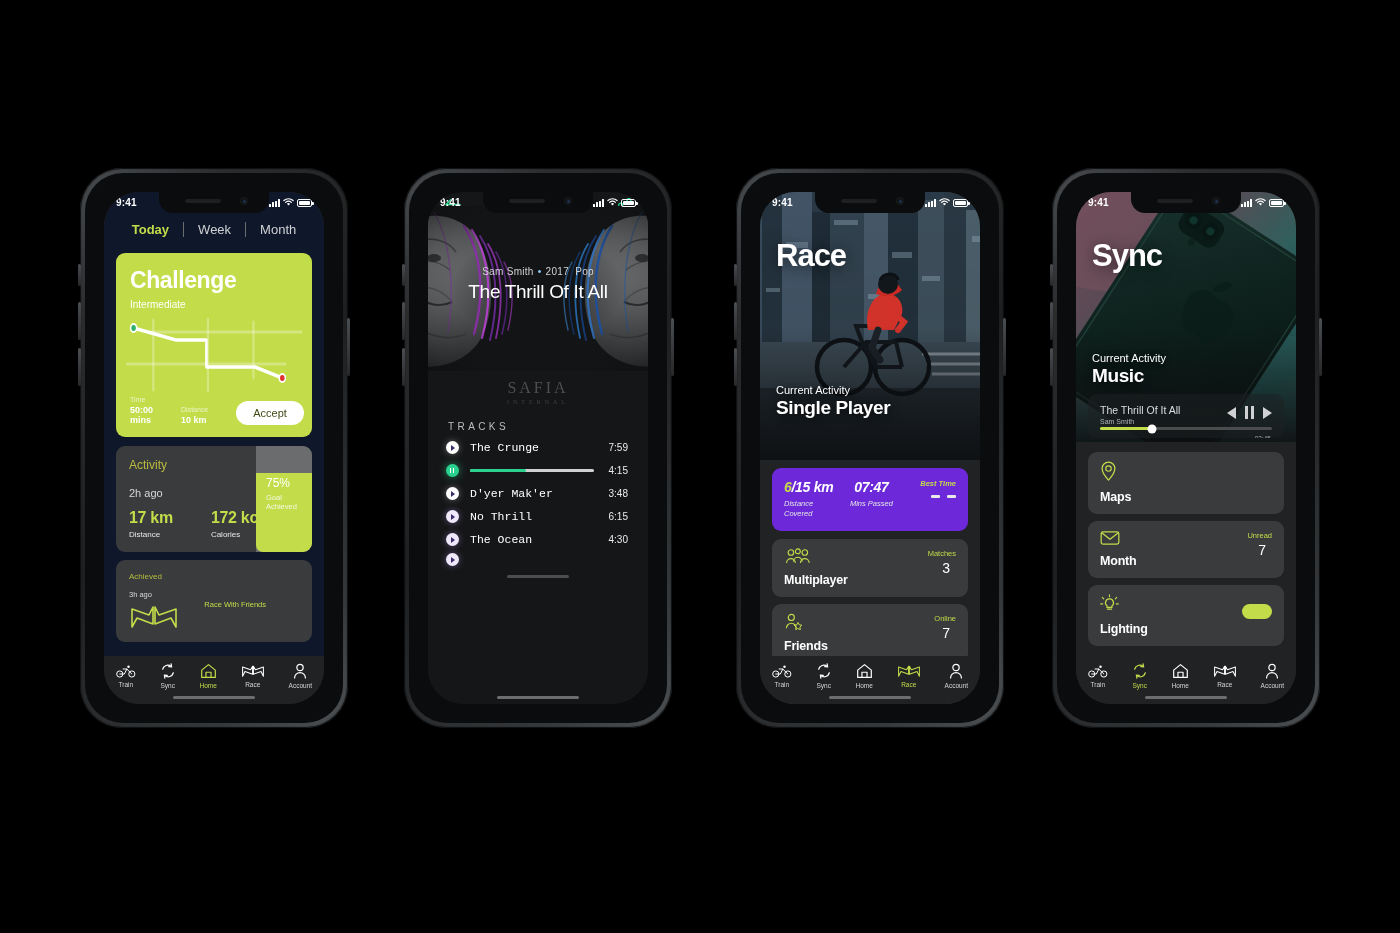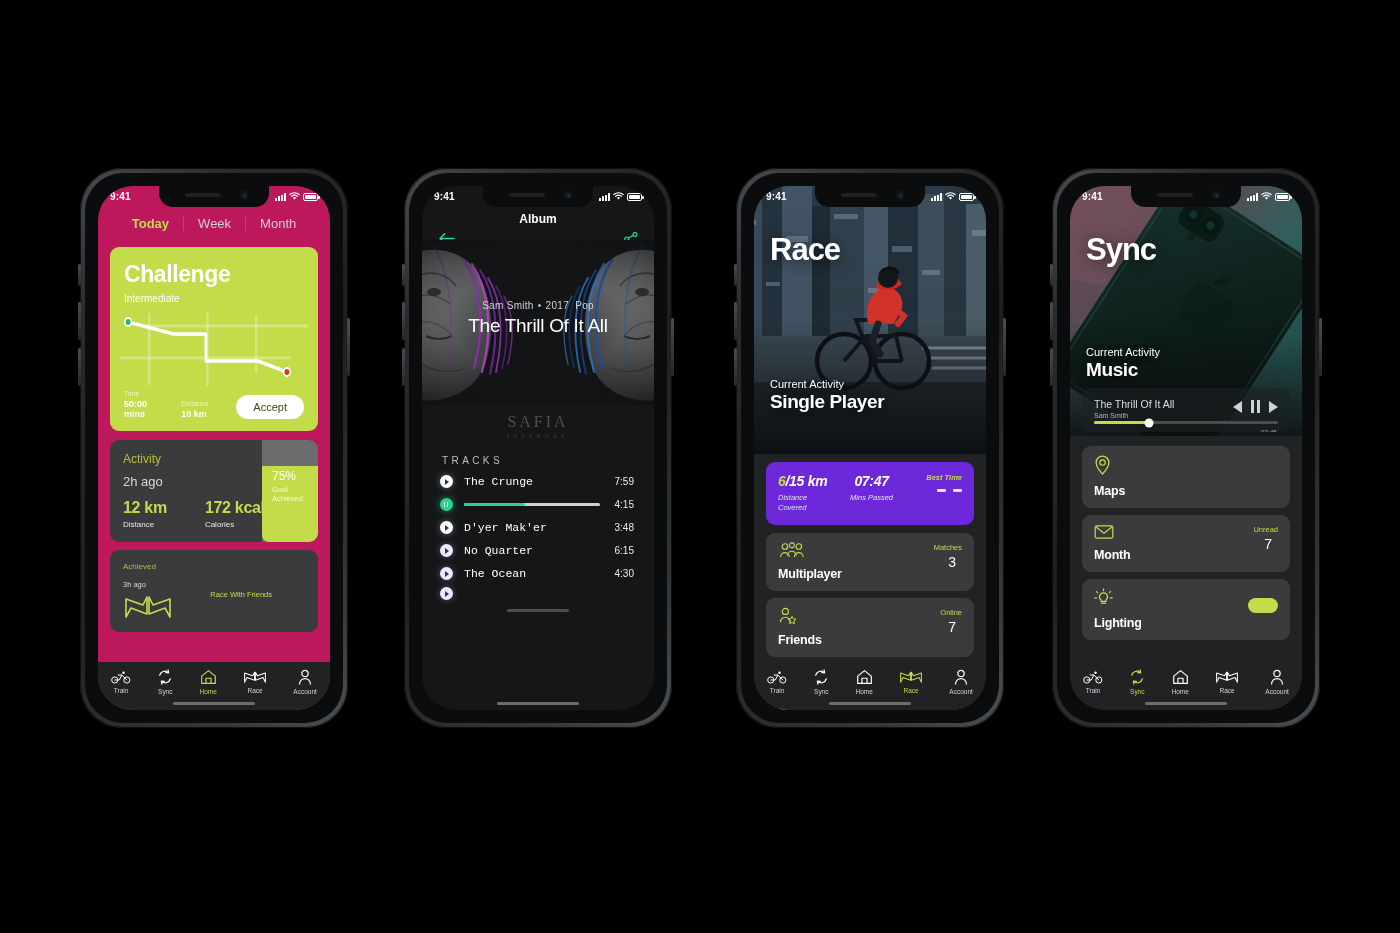--- a/index.html
+++ b/index.html
@@ -7,21 +7,21 @@
   body{width:1400px;height:933px;overflow:hidden;font-family:"Liberation Sans",sans-serif;
        -webkit-font-smoothing:antialiased;}
   .stage{position:relative;width:1400px;height:933px;background:#000;}
 
   
   .phone{position:absolute;width:268px;height:560px;border-radius:42px;
          background:linear-gradient(135deg,#4a4d50 0%,#2a2c2e 18%,#1d1f21 50%,#35383a 84%,#4e5154 100%);
          padding:5px;box-sizing:border-box;
          box-shadow:0 0 1px 1px #0d0e0f inset, 0 10px 40px rgba(0,0,0,.9);}
   .phone-inner{position:relative;width:100%;height:100%;border-radius:38px;
-               background:#0b0c0d;padding:13px;box-sizing:border-box;}
+               background:#0b0c0d;padding:19px;box-sizing:border-box;}
   .screen{position:relative;width:100%;height:100%;border-radius:35px;overflow:hidden;
           background:#2c2e30;}
   .btn-side{position:absolute;background:linear-gradient(180deg,#4b4e51,#26282a);border-radius:2px;}
   .btn-left{left:-2px;width:3px;}
   .btn-right{right:-2px;width:3px;}
 
   
   .notch{position:absolute;top:0;left:50%;transform:translateX(-50%);
          width:110px;height:21px;background:#0b0c0d;border-radius:0 0 14px 14px;z-index:40;}
   .notch .speaker{position:absolute;top:7px;left:26px;width:36px;height:4px;border-radius:2px;
@@ -46,41 +46,41 @@
               background:#fff;border-radius:0 1px 1px 0;}
 
   .homebar{position:absolute;bottom:5px;left:50%;transform:translateX(-50%);
            width:82px;height:3px;border-radius:2px;background:#6b6d6f;z-index:36;}
 
   
   .body{position:absolute;top:0;left:0;right:0;bottom:0;}
   .green{color:#c3dc49;}
 
   
-  .s1{background:#be185d;display:flex;flex-direction:column;}
+  .s1{background:#0f172a;display:flex;flex-direction:column;}
   .tabs{display:flex;align-items:center;justify-content:center;gap:0;
         padding:30px 0 10px;font-size:13px;}
   .tabs .t{padding:0 14px;color:#cfd2d4;}
   .tabs .t.active{color:#c3dc49;font-weight:bold;}
   .tabs .sep{width:1px;height:15px;background:#6a6d6f;}
   .challenge{background:#c3dc49;border-radius:9px;margin:6px 12px 9px;padding:14px 14px 12px;
              position:relative;overflow:hidden;}
   .challenge h1{margin:0;font-size:23px;font-weight:bold;color:#fff;letter-spacing:-.4px;}
   .challenge .sub{margin-top:5px;font-size:10px;color:#fff;}
   .map{position:relative;height:74px;margin:8px -4px 4px;}
   .map svg{display:block;width:100%;height:100%;}
   .ch-stats{display:flex;align-items:flex-end;gap:28px;}
   .ch-stats .lbl{font-size:7px;color:#f2f8dd;opacity:.85;}
   .ch-stats .val{font-size:9px;color:#fff;margin-top:2px;font-weight:bold;}
   .accept{margin-left:auto;background:#fff;color:#3f4a13;border:none;border-radius:16px;
           padding:6px 17px;font-size:11px;font-family:inherit;cursor:pointer;}
   .activity{position:relative;margin:0 12px 8px;border-radius:9px;background:#393b3d;
             padding:12px 13px 13px;overflow:hidden;}
   .activity .lbl{font-size:12px;color:#b9bc3f;}
-  .activity .ago{font-size:13px;color:#d6d8da;margin-top:8px;}
+  .activity .ago{font-size:11px;color:#d6d8da;margin-top:15px;}
   .act-row{display:flex;gap:38px;margin-top:10px;}
   .act-big{font-size:16px;font-weight:bold;color:#c3dc49;letter-spacing:-.3px;}
   .act-cap{font-size:8px;color:#e4e6e8;margin-top:3px;}
   .goal{position:absolute;right:0;top:0;width:56px;height:100%;background:#6a6c6e;}
   .goal .fill{position:absolute;left:0;right:0;bottom:0;height:75%;background:#c3dc49;
               border-radius:0 0 0 7px;}
   .goal .pct{position:absolute;top:28%;left:10px;font-size:12px;color:#fff;}
   .goal .gcap{position:absolute;top:44%;left:10px;font-size:7.5px;color:#f4f8e2;line-height:1.25;}
   .reminder{margin:0 12px;border-radius:9px;background:#393b3d;padding:12px 13px 8px;position:relative;
             min-height:56px;box-sizing:border-box;}
@@ -248,21 +248,21 @@
               </div>
               <button class="accept">Accept</button>
             </div>
           </div>
 
           <div class="activity">
             <div class="lbl">Activity</div>
             <div class="ago">2h ago</div>
             <div class="act-row">
               <div>
-                <div class="act-big">12 km</div>
+                <div class="act-big">17 km</div>
                 <div class="act-cap">Distance</div>
               </div>
               <div>
                 <div class="act-big">172 kcal</div>
                 <div class="act-cap">Calories</div>
               </div>
             </div>
             <div class="goal">
               <div class="fill" style="height: 75%;"></div>
               <div class="pct">75%</div>
@@ -354,21 +354,20 @@
               <path d="M2.6 4.4a4.4 4.4 0 015.8 0" stroke="#fff" stroke-width="1.2" fill="none" stroke-linecap="round"></path>
               <path d="M.9 2.5a6.9 6.9 0 019.2 0" stroke="#fff" stroke-width="1.2" fill="none" stroke-linecap="round"></path>
             </svg>
             <span class="batt">
                 <i></i>
               </span>
           </span>
         </div>
 
         <div class="body s2">
-          <div class="title">Album</div>
           <div class="topicons">
             <svg width="17" height="13" viewBox="0 0 18 14">
               <path d="M17 7 H2 M7 2 L2 7 L7 12" fill="none" stroke="#2ad18f" stroke-width="1.6" stroke-linecap="round" stroke-linejoin="round"></path>
             </svg>
             <svg width="14" height="14" viewBox="0 0 16 16">
               <circle cx="12.5" cy="2.8" r="2.2" fill="none" stroke="#2ad18f" stroke-width="1.4"></circle>
               <circle cx="3" cy="8" r="2.2" fill="none" stroke="#2ad18f" stroke-width="1.4"></circle>
               <circle cx="12.5" cy="13.2" r="2.2" fill="none" stroke="#2ad18f" stroke-width="1.4"></circle>
               <path d="M5 7 L10.6 3.8 M5 9 L10.6 12.2" stroke="#2ad18f" stroke-width="1.4" stroke-linecap="round"></path>
             </svg>
@@ -462,21 +461,21 @@
               </div>
             <div class="ttime">4:15</div>
           </div>
           <div class="track">
             <div class="pdot play"></div>
             <div class="tname">D'yer Mak'er</div>
             <div class="ttime">3:48</div>
           </div>
           <div class="track">
             <div class="pdot play purple"></div>
-            <div class="tname">No Quarter</div>
+            <div class="tname">No Thrill</div>
             <div class="ttime">6:15</div>
           </div>
           <div class="track">
             <div class="pdot play purple"></div>
             <div class="tname">The Ocean</div>
             <div class="ttime">4:30</div>
           </div>
           <div class="track" style="padding-top:2px;">
             <div class="pdot play purple"></div>
             <div class="tname"></div>

